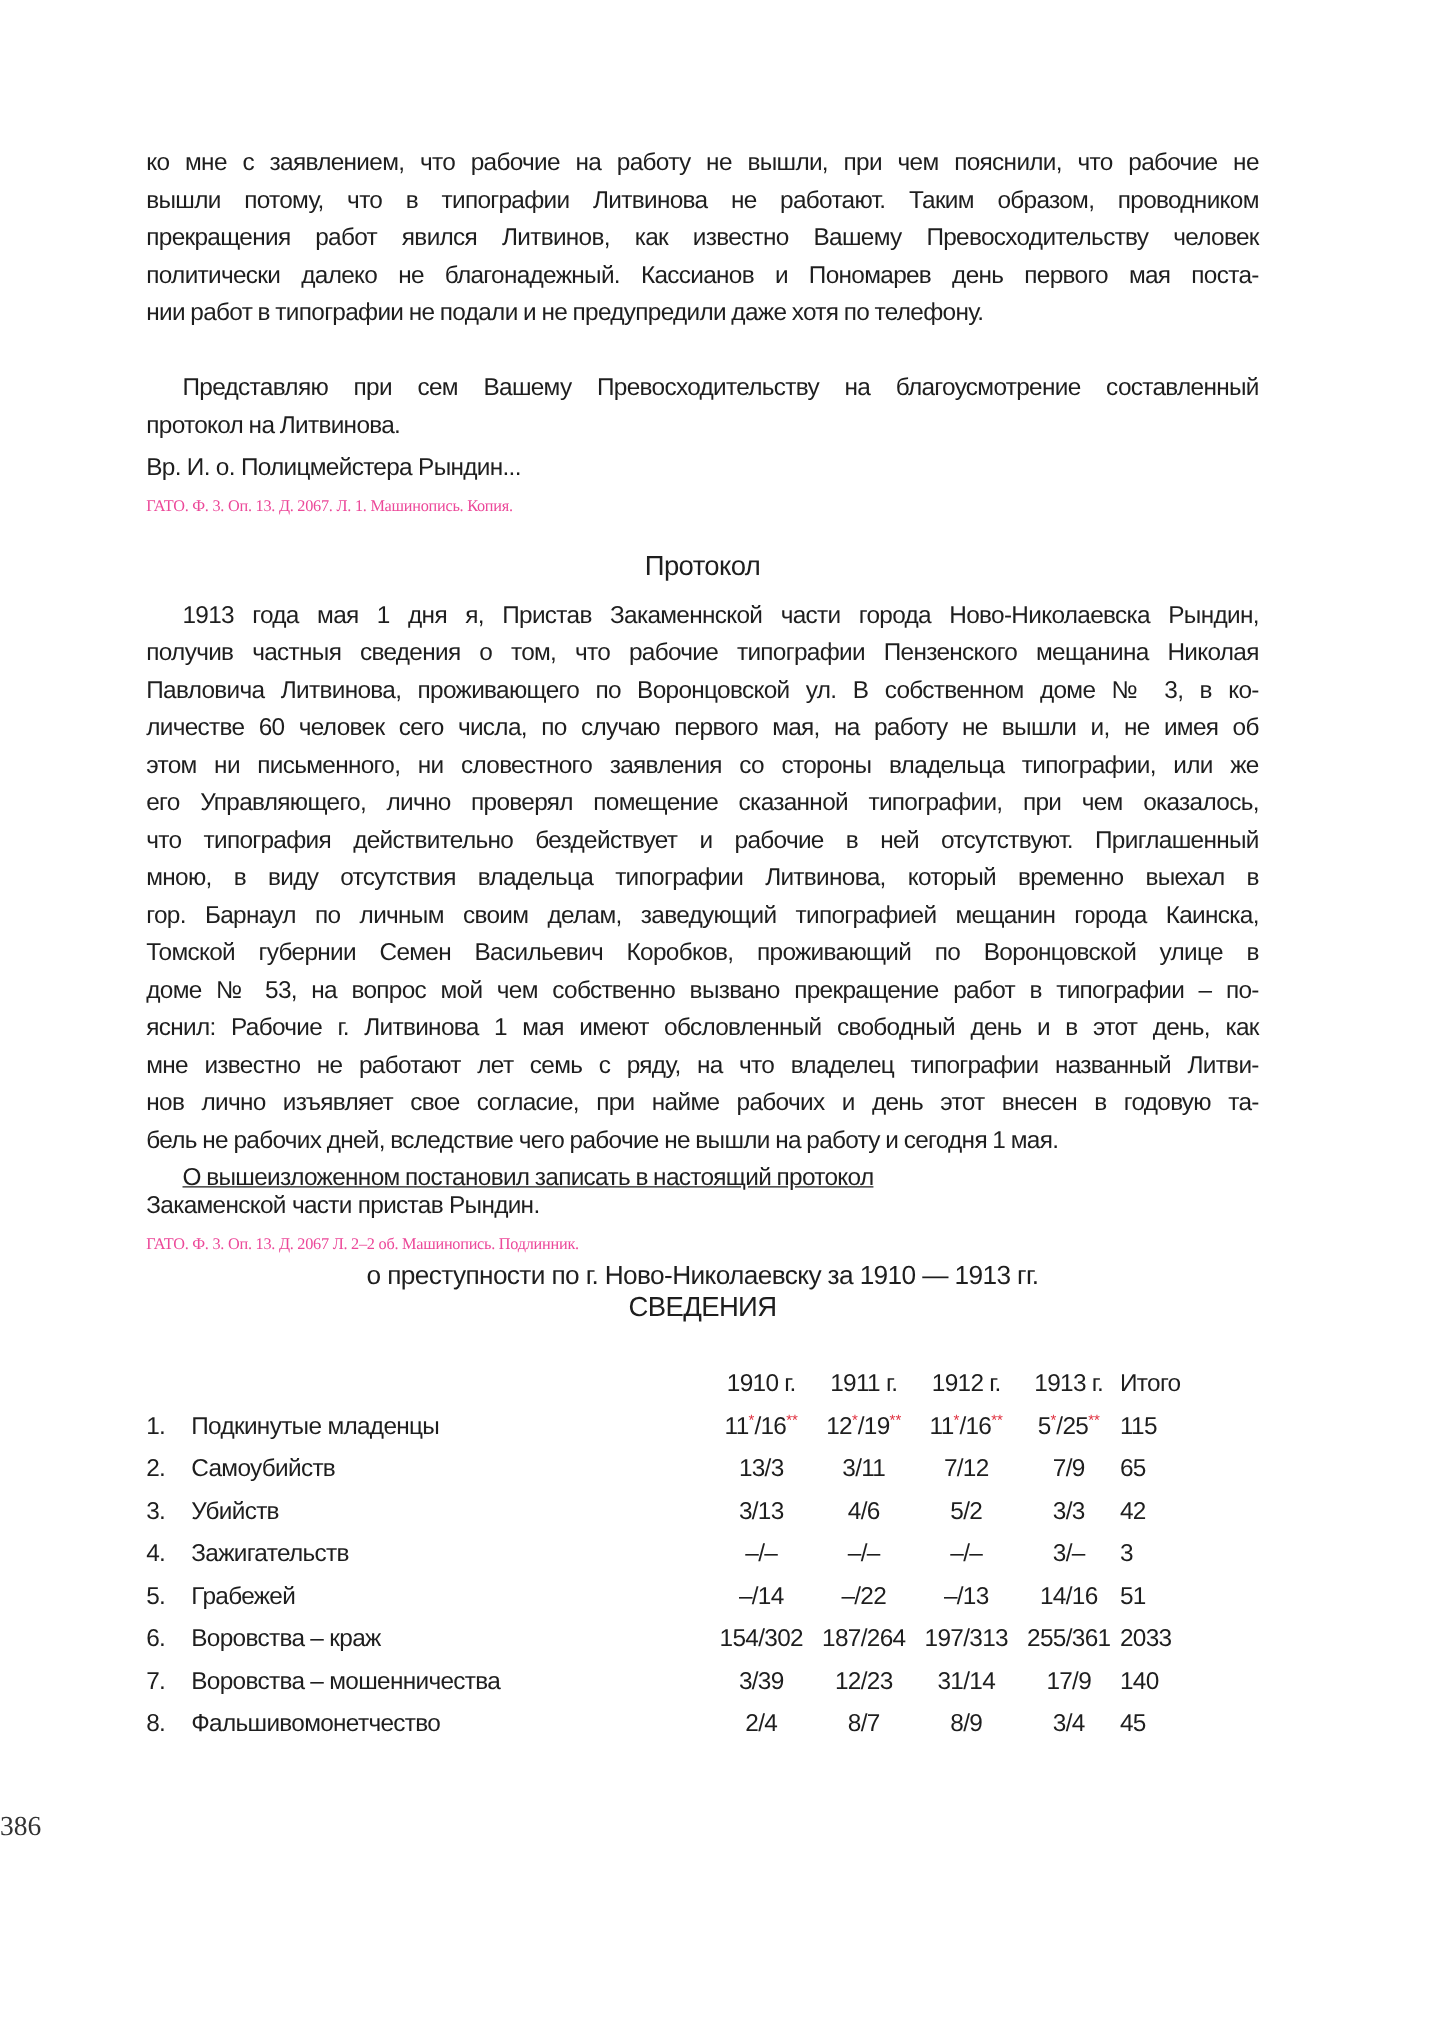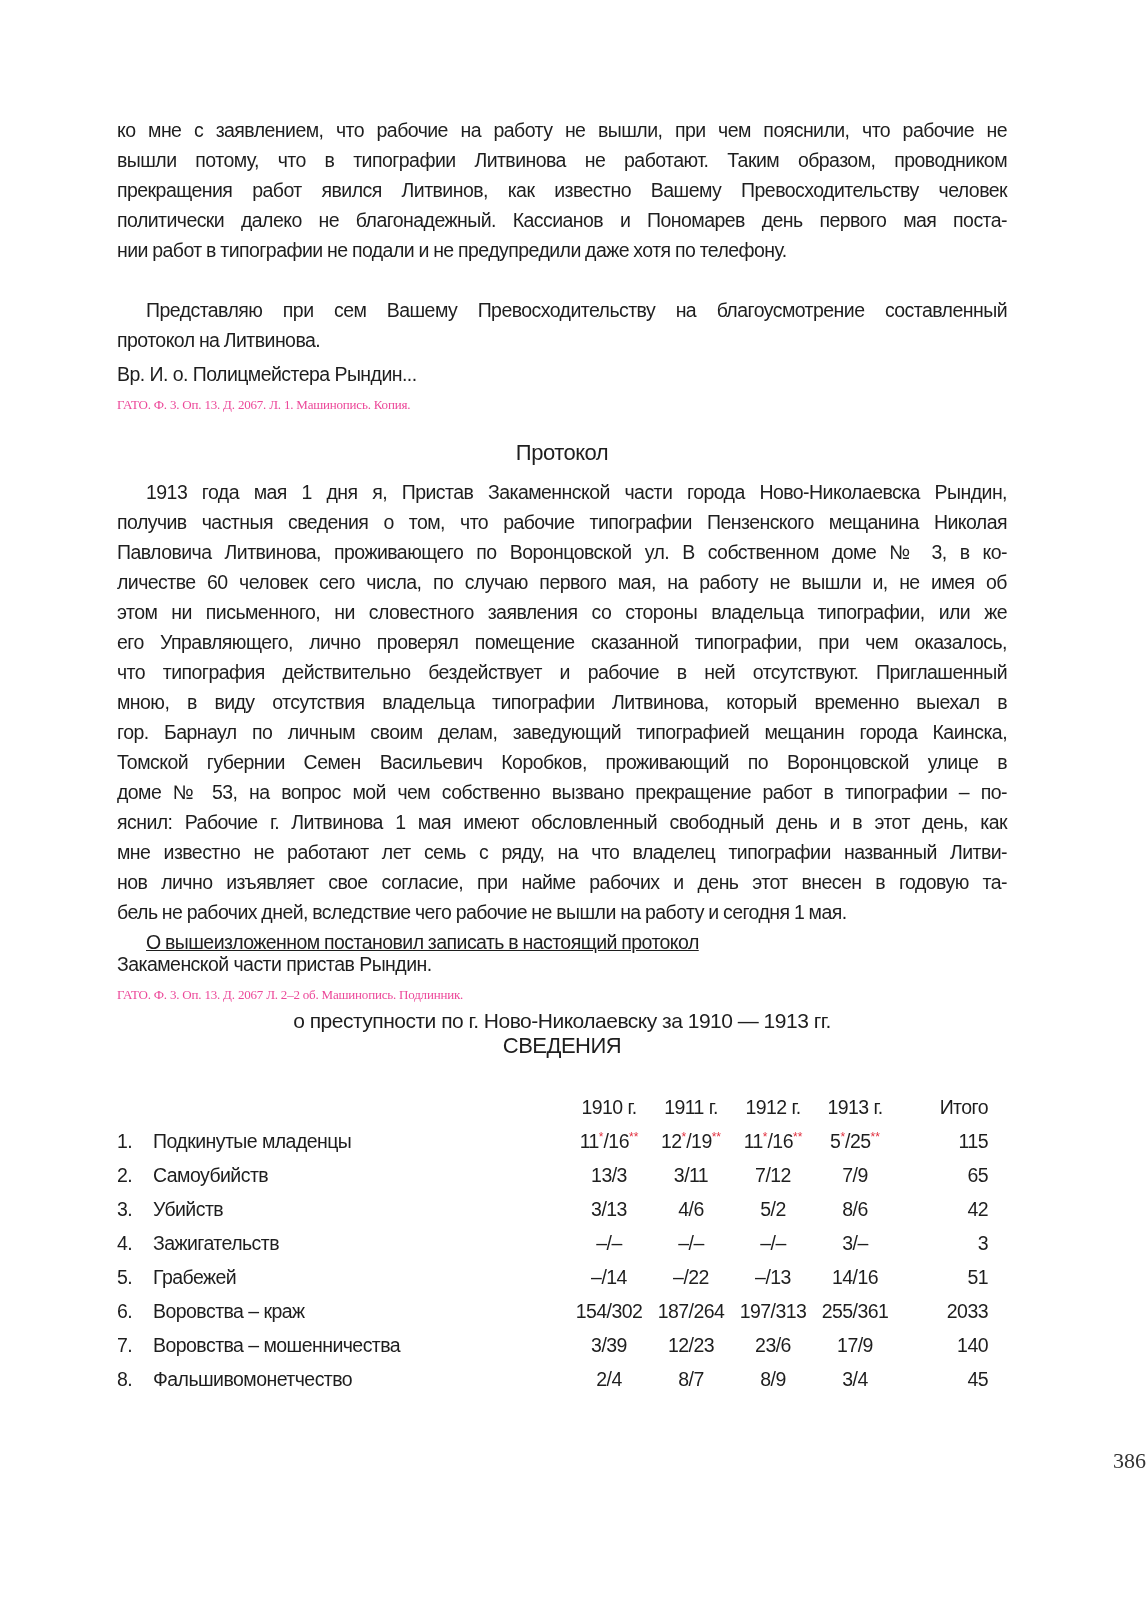--- a/index.html
+++ b/index.html
@@ -16,23 +16,23 @@
   .src { font-family: "Liberation Serif", "DejaVu Serif", serif; font-size: 13px; color: #ec4899; margin: 0; letter-spacing: -0.2px; }
   .heading { font-family: "Liberation Sans", "DejaVu Sans", sans-serif; font-weight: normal; text-align: center; margin: 0; letter-spacing: -0.5px; }
   .h-proto { font-size: 22px; }
   .h-sved { font-size: 22px; }
   .h-sub { font-size: 21px; }
   table.crime { position: absolute; left: 0; border-collapse: collapse; font-family: "Liberation Sans", "DejaVu Sans", sans-serif; font-size: 19.5px; letter-spacing: -0.55px; }
   table.crime td, table.crime th { padding: 0; height: 34px; font-weight: normal; white-space: nowrap; }
   .c-num { width: 36px; text-align: left; }
   .c-name { width: 415px; text-align: left; }
   .c-y { width: 82px; text-align: center; }
-  .c-tot { width: 92px; text-align: right; }
+  .c-tot { width: 92px; text-align: left; }
   .star { color: #e0303f; font-size: 12px; vertical-align: 7px; letter-spacing: 0; }
-  .pagenum { position: absolute; left: 0; width: 1146px; top: 1448px; text-align: right; font-family: "Liberation Serif", "DejaVu Serif", serif; font-size: 22px; color: #333; }
+  .pagenum { position: absolute; left: 0; width: 1146px; top: 1448px; text-align: left; font-family: "Liberation Serif", "DejaVu Serif", serif; font-size: 22px; color: #333; }
 </style>
 </head>
 <body>
 
 <div class="page">
 
   <div class="para" style="position:absolute; top:0; width:890px;">
     <span class="line">ко мне с заявлением, что рабочие на работу не вышли, при чем пояснили, что рабочие не</span>
     <span class="line">вышли потому, что в типографии Литвинова не работают. Таким образом, проводником</span>
     <span class="line">прекращения работ явился Литвинов, как известно Вашему Превосходительству человек</span>
@@ -105,21 +105,21 @@
         <td class="c-y">7/12</td>
         <td class="c-y">7/9</td>
         <td class="c-tot">65</td>
       </tr>
       <tr>
         <td class="c-num">3.</td>
         <td class="c-name">Убийств</td>
         <td class="c-y">3/13</td>
         <td class="c-y">4/6</td>
         <td class="c-y">5/2</td>
-        <td class="c-y">8/6</td>
+        <td class="c-y">3/3</td>
         <td class="c-tot">42</td>
       </tr>
       <tr>
         <td class="c-num">4.</td>
         <td class="c-name">Зажигательств</td>
         <td class="c-y">–/–</td>
         <td class="c-y">–/–</td>
         <td class="c-y">–/–</td>
         <td class="c-y">3/–</td>
         <td class="c-tot">3</td>
@@ -140,21 +140,21 @@
         <td class="c-y">187/264</td>
         <td class="c-y">197/313</td>
         <td class="c-y">255/361</td>
         <td class="c-tot">2033</td>
       </tr>
       <tr>
         <td class="c-num">7.</td>
         <td class="c-name">Воровства – мошенничества</td>
         <td class="c-y">3/39</td>
         <td class="c-y">12/23</td>
-        <td class="c-y">23/6</td>
+        <td class="c-y">31/14</td>
         <td class="c-y">17/9</td>
         <td class="c-tot">140</td>
       </tr>
       <tr>
         <td class="c-num">8.</td>
         <td class="c-name">Фальшивомонетчество</td>
         <td class="c-y">2/4</td>
         <td class="c-y">8/7</td>
         <td class="c-y">8/9</td>
         <td class="c-y">3/4</td>

